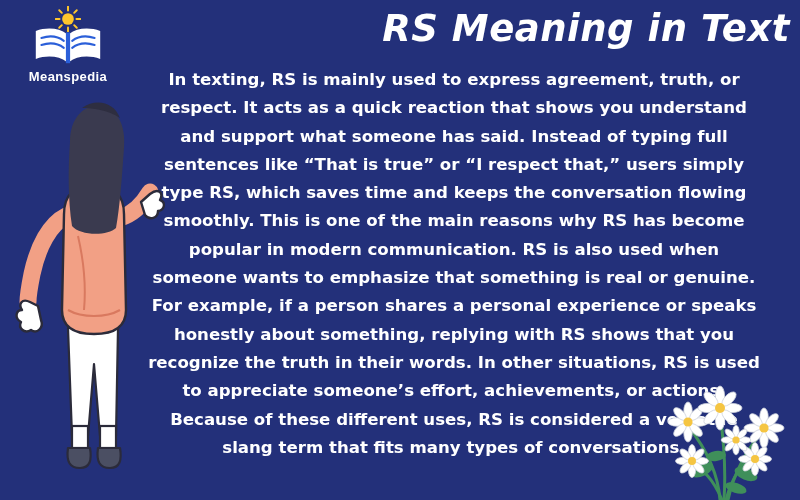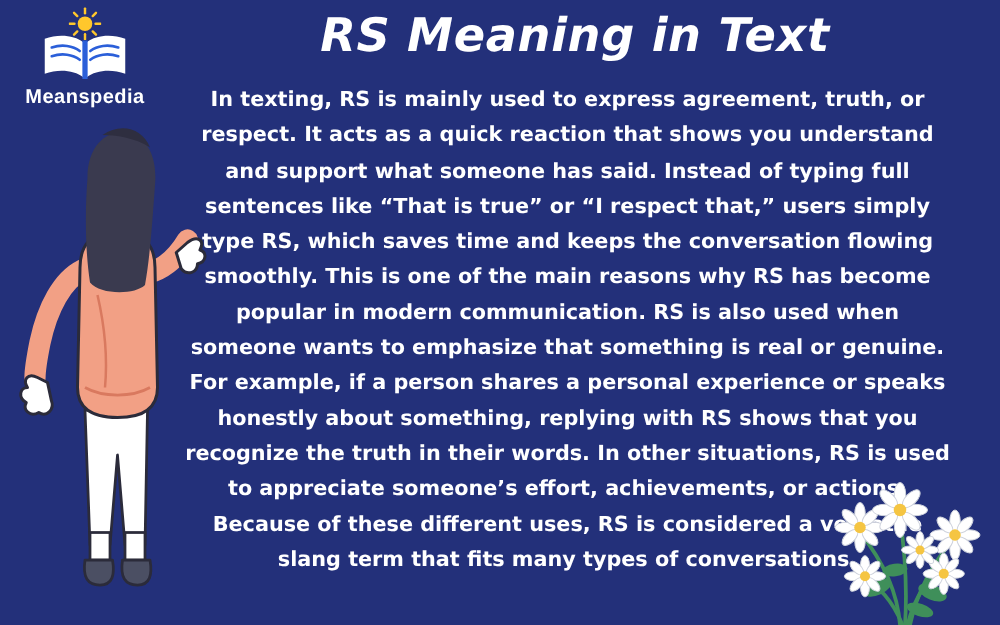--- a/index.html
+++ b/index.html
@@ -45,33 +45,33 @@
   }
   .logo-book {
     position: absolute;
     left: 8px;
     top: 18px;
     width: 70px;
     height: 42px;
   }
   .logo-text {
     font-family: "Liberation Sans", sans-serif;
-    font-size: 16px;
+    font-size: 13px;
     font-weight: bold;
     letter-spacing: 0.4px;
     color: #ffffff;
     margin-top: 1px;
   }
   
   .title {
     position: absolute;
     left: 130px;
     top: 6px;
     width: 660px;
-    text-align: center;
+    text-align: right;
     color: #ffffff;
     font-family: "DejaVu Sans", sans-serif;
     font-size: 37px;
     font-weight: bold;
     font-style: italic;
     letter-spacing: 0.5px;
     line-height: 46px;
   }
   
   .body-text {

